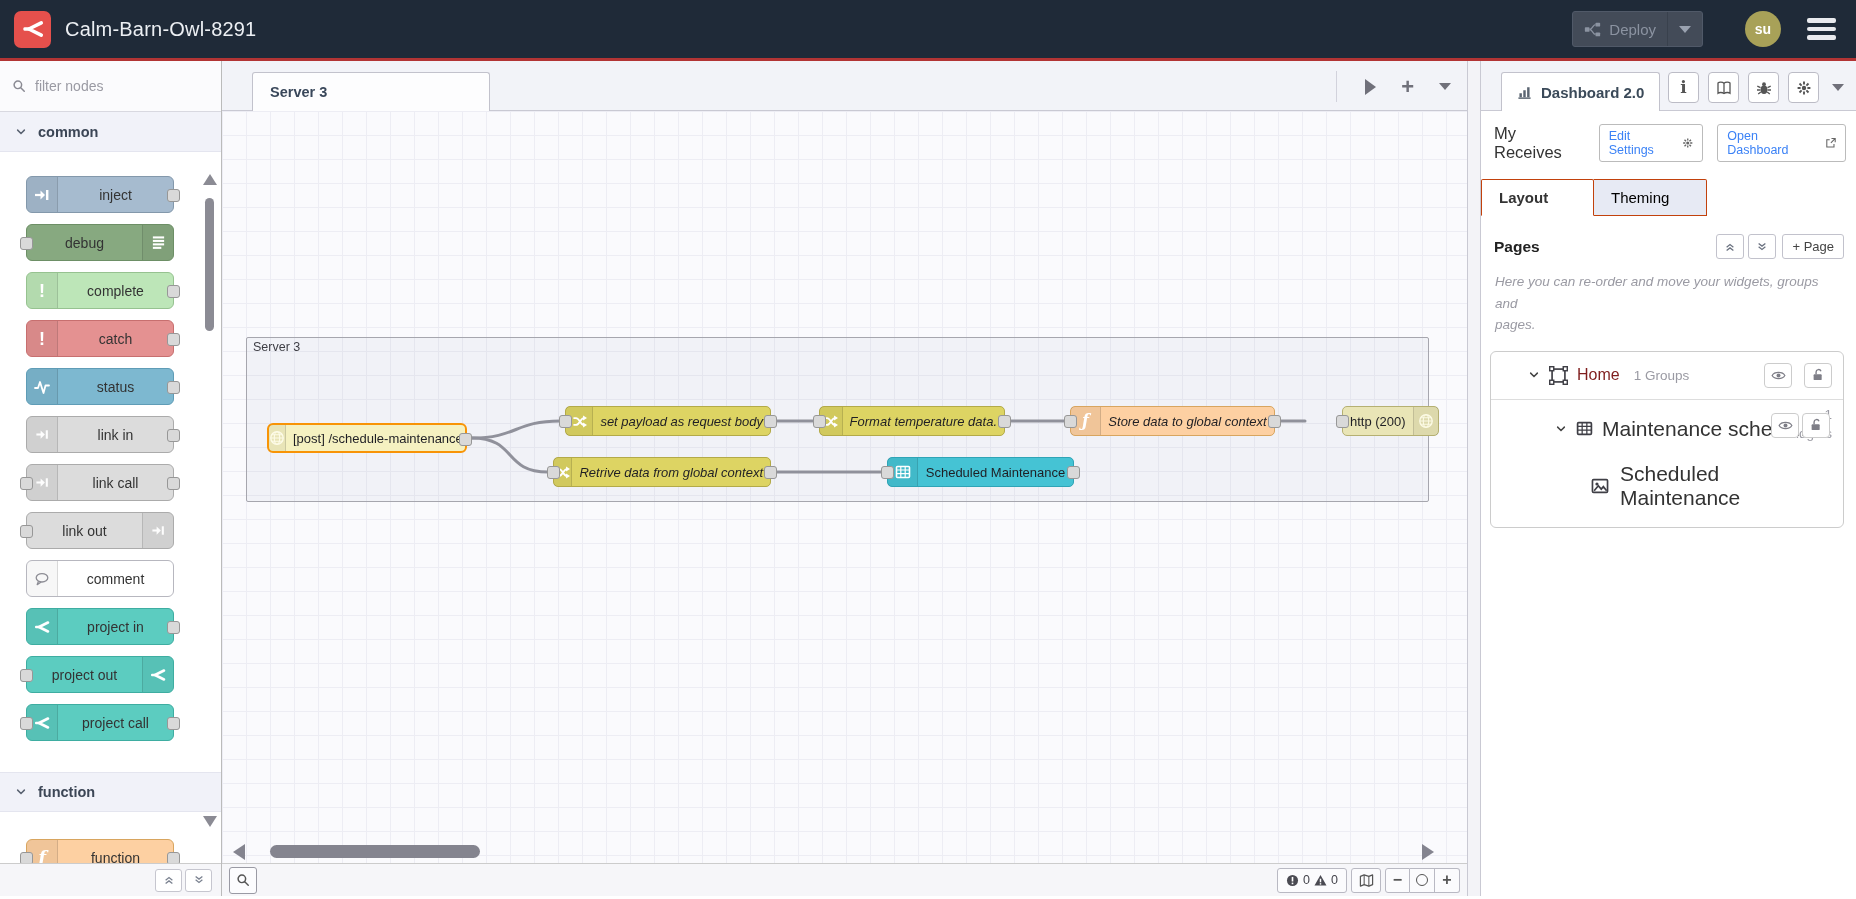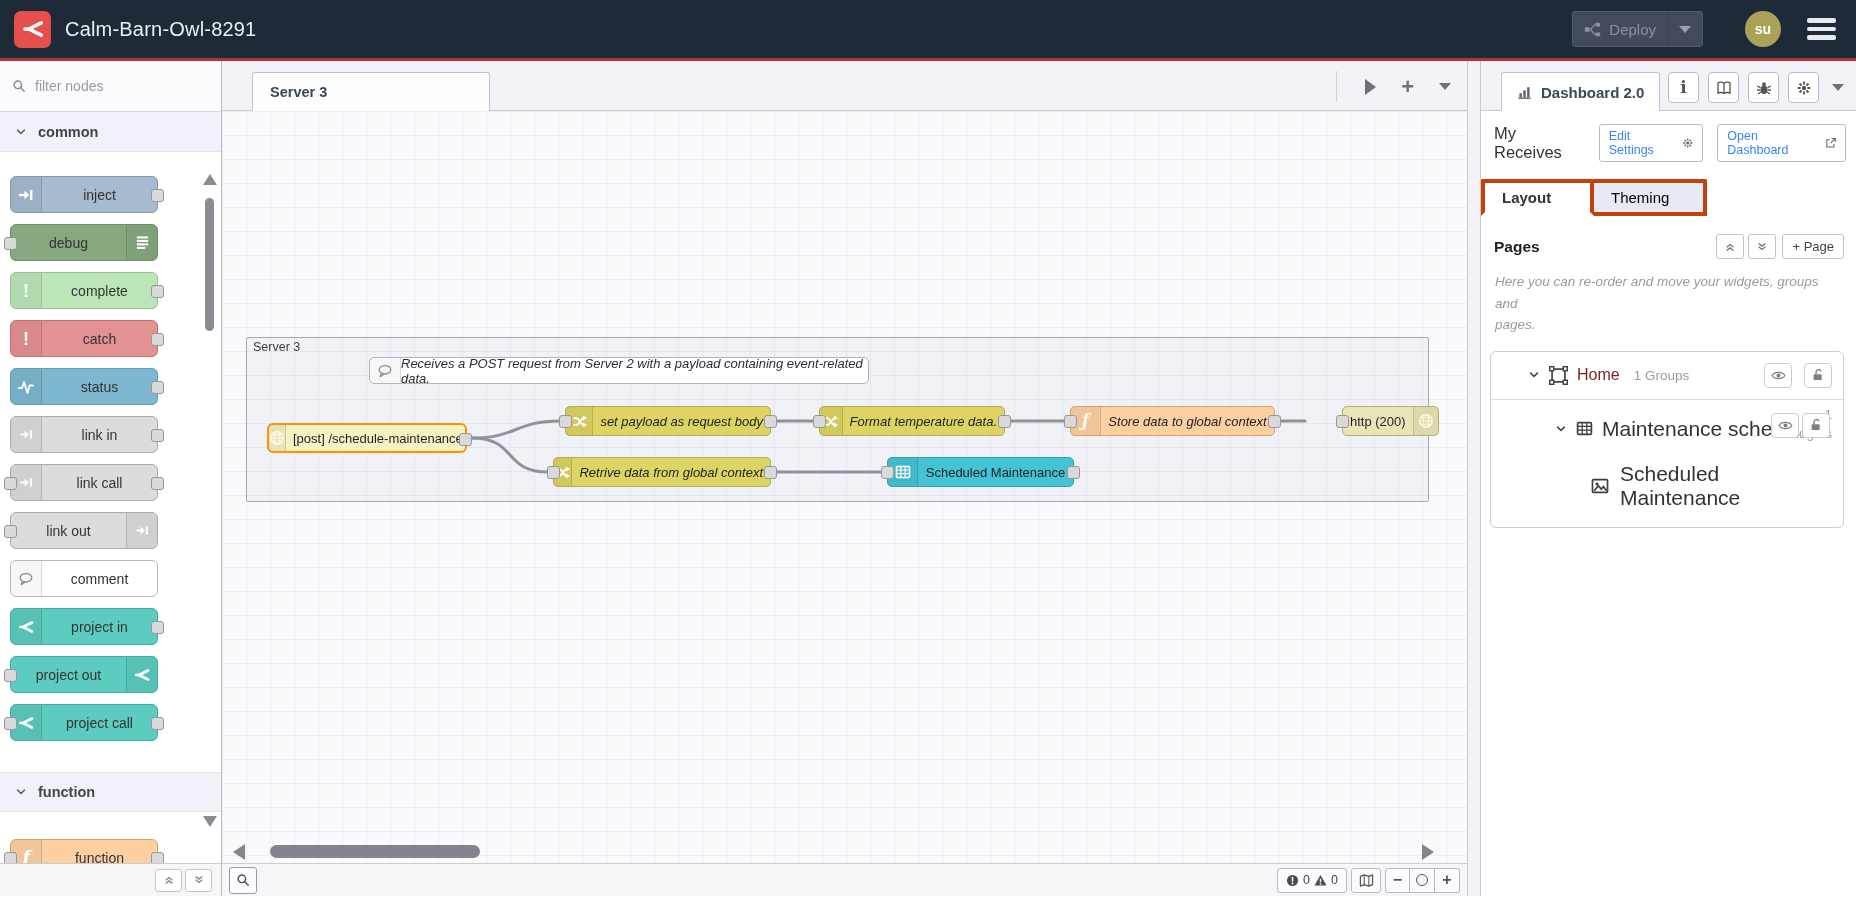--- a/index.html
+++ b/index.html
@@ -23,21 +23,21 @@
   .main{display:flex;height:835px;}
 
   
   .palette{width:222px;min-width:222px;border-right:1px solid #bbb;background:#fff;display:flex;flex-direction:column;position:relative;box-sizing:border-box;}
   .psearch{height:50px;background:#fbfbfd;border-bottom:1px solid #d8d8e0;display:flex;align-items:center;gap:7px;padding:0 12px;color:#8a8a93;}
   .psearch input{border:0;outline:0;background:transparent;font-size:14px;color:#000000;width:140px;font-family:inherit;}
   .psearch input::placeholder{color:#9a9aa3;}
   .pbody{flex:1;overflow:hidden;position:relative;}
   .cat{height:40px;box-sizing:border-box;background:#f1f2f9;border-bottom:1px solid #e4e5ef;display:flex;align-items:center;gap:11px;padding:0 15px;font-weight:bold;font-size:14.5px;color:#3c4656;}
   .cat .chev{color:#5a6372;}
-  .plist{padding:24px 0 0 10px;}
+  .plist{padding:24px 0 0 26px;}
   .pnode{position:relative;width:148px;height:37px;box-sizing:border-box;border:1px solid;border-radius:6px;display:flex;align-items:stretch;font-size:14px;color:#333;margin-bottom:11px;cursor:grab;}
   .picon{width:30px;display:flex;align-items:center;justify-content:center;background:rgba(0,0,0,.05);color:#fff;}
   .picon.l{border-right:1px solid rgba(0,0,0,.12);border-radius:5px 0 0 5px;}
   .picon.r{order:2;border-left:1px solid rgba(0,0,0,.12);border-radius:0 5px 5px 0;}
   .plabel{flex:1;display:flex;align-items:center;justify-content:center;}
   .pport{position:absolute;width:11px;height:11px;background:#d9d9d9;border:1px solid #979797;border-radius:3px;top:12px;}
   .pport.in{left:-7px;}.pport.out{right:-7px;}
   .c-inject{background:#a6bbcf;border-color:#8398ab;}
   .c-debug{background:#87a980;border-color:#6d8f66;}
   .c-complete{background:#bde6b8;border-color:#96c290;}
@@ -117,21 +117,21 @@
   .sbtab{position:absolute;left:20px;bottom:-1px;height:39px;box-sizing:border-box;background:#fff;border:1px solid #c2c2cc;border-bottom:none;border-radius:3px 3px 0 0;display:flex;align-items:center;gap:9px;padding:0 15px;font-weight:bold;color:#3b4a59;font-size:15px;}
   .sbtab .ic{color:#5b6572;}
   .sbicons{position:absolute;right:12px;bottom:7px;display:flex;gap:9px;align-items:center;}
   .sqbtn{width:31px;height:31px;box-sizing:border-box;border:1px solid #bcbcc6;border-radius:4px;background:#fff;display:flex;align-items:center;justify-content:center;color:#555;}
   .inf{font-family:"DejaVu Serif","Liberation Serif",serif;font-weight:bold;font-size:17px;color:#555;line-height:1;}
   .sbhead{display:flex;align-items:center;padding:13px 10px 9px 13px;gap:14px;}
   .sbtitle{font-size:16.5px;color:#333;}
   .sbtn{display:flex;align-items:center;gap:6px;border:1px solid #bbb;background:#fff;border-radius:3px;padding:4px 9px;font-size:12.5px;color:#3b82f6;cursor:pointer;}
   .sbtn .ic{color:#666;}
   .lttabs{display:flex;margin-top:8px;}
-  .lttab{width:113px;height:37px;box-sizing:border-box;border:4px solid #c2410c;display:flex;align-items:center;padding-left:17px;font-size:15px;cursor:pointer;}
+  .lttab{width:113px;height:37px;box-sizing:border-box;border:1px solid #c2410c;display:flex;align-items:center;padding-left:17px;font-size:15px;cursor:pointer;}
   .lttab.on{background:#fff;border-bottom-color:#fff;font-weight:bold;color:#333;border-radius:2px 2px 0 0;}
   .lttab.off{background:#e7eaf4;color:#000000;border-left:none;border-radius:0 2px 0 0;}
   .pagesrow{display:flex;align-items:center;margin:18px 12px 0 13px;gap:4px;}
   .ph{font-weight:bold;font-size:15.5px;color:#222;flex:1;}
   .pgbtn{width:28px;height:25px;box-sizing:border-box;border:1px solid #c2c2cc;border-radius:3px;background:#fff;color:#6b7280;display:flex;align-items:center;justify-content:center;}
   .addpage{height:25px;box-sizing:border-box;border:1px solid #c2c2cc;border-radius:3px;background:#fff;color:#444;font-size:13px;display:flex;align-items:center;padding:0 9px;margin-left:2px;}
   .help{margin:12px 14px 0;font-style:italic;color:#9a9aa3;font-size:13.5px;line-height:1.6;white-space:pre-line;}
   .tcard{margin:15px 12px 0 9px;border:1px solid #ccc;border-radius:6px;overflow:hidden;}
   .trow1{display:flex;align-items:center;gap:9px;padding:11px 11px 11px 37px;border-bottom:1px solid #ddd;}
   .tlabel{font-size:16px;color:#7f1d1d;}
@@ -482,28 +482,20 @@
           <path d="M250 327 C295 327 281 361 326 361"></path>
           <path d="M554 310 L592 310"></path>
           <path d="M788 310 L843 310"></path>
           <path d="M1058 310 L1083 310"></path>
           <path d="M554 361 L660 361"></path>
         </svg>
 
         <div class="fgroup"></div>
         <div class="fglabel">Server 3</div>
 
-        <div class="cnode">
-          <span class="picon">
-              <svg class="ic" width="16" height="16">
-                <use href="#s-bubble"></use>
-              </svg>
-            </span>
-          <span class="clabel">Receives a POST request from Server 2 with a payload containing event-related data.</span>
-        </div>
 
         <div class="fnode n-httpin" style="left:45px;top:312px;width:200px;">
           <span class="ficon">
               <svg class="ic" width="16" height="16">
                 <use href="#s-globe"></use>
               </svg>
             </span>
           <span class="flabel">[post] /schedule-maintenance</span>
           <span class="fport out"></span>
         </div>

